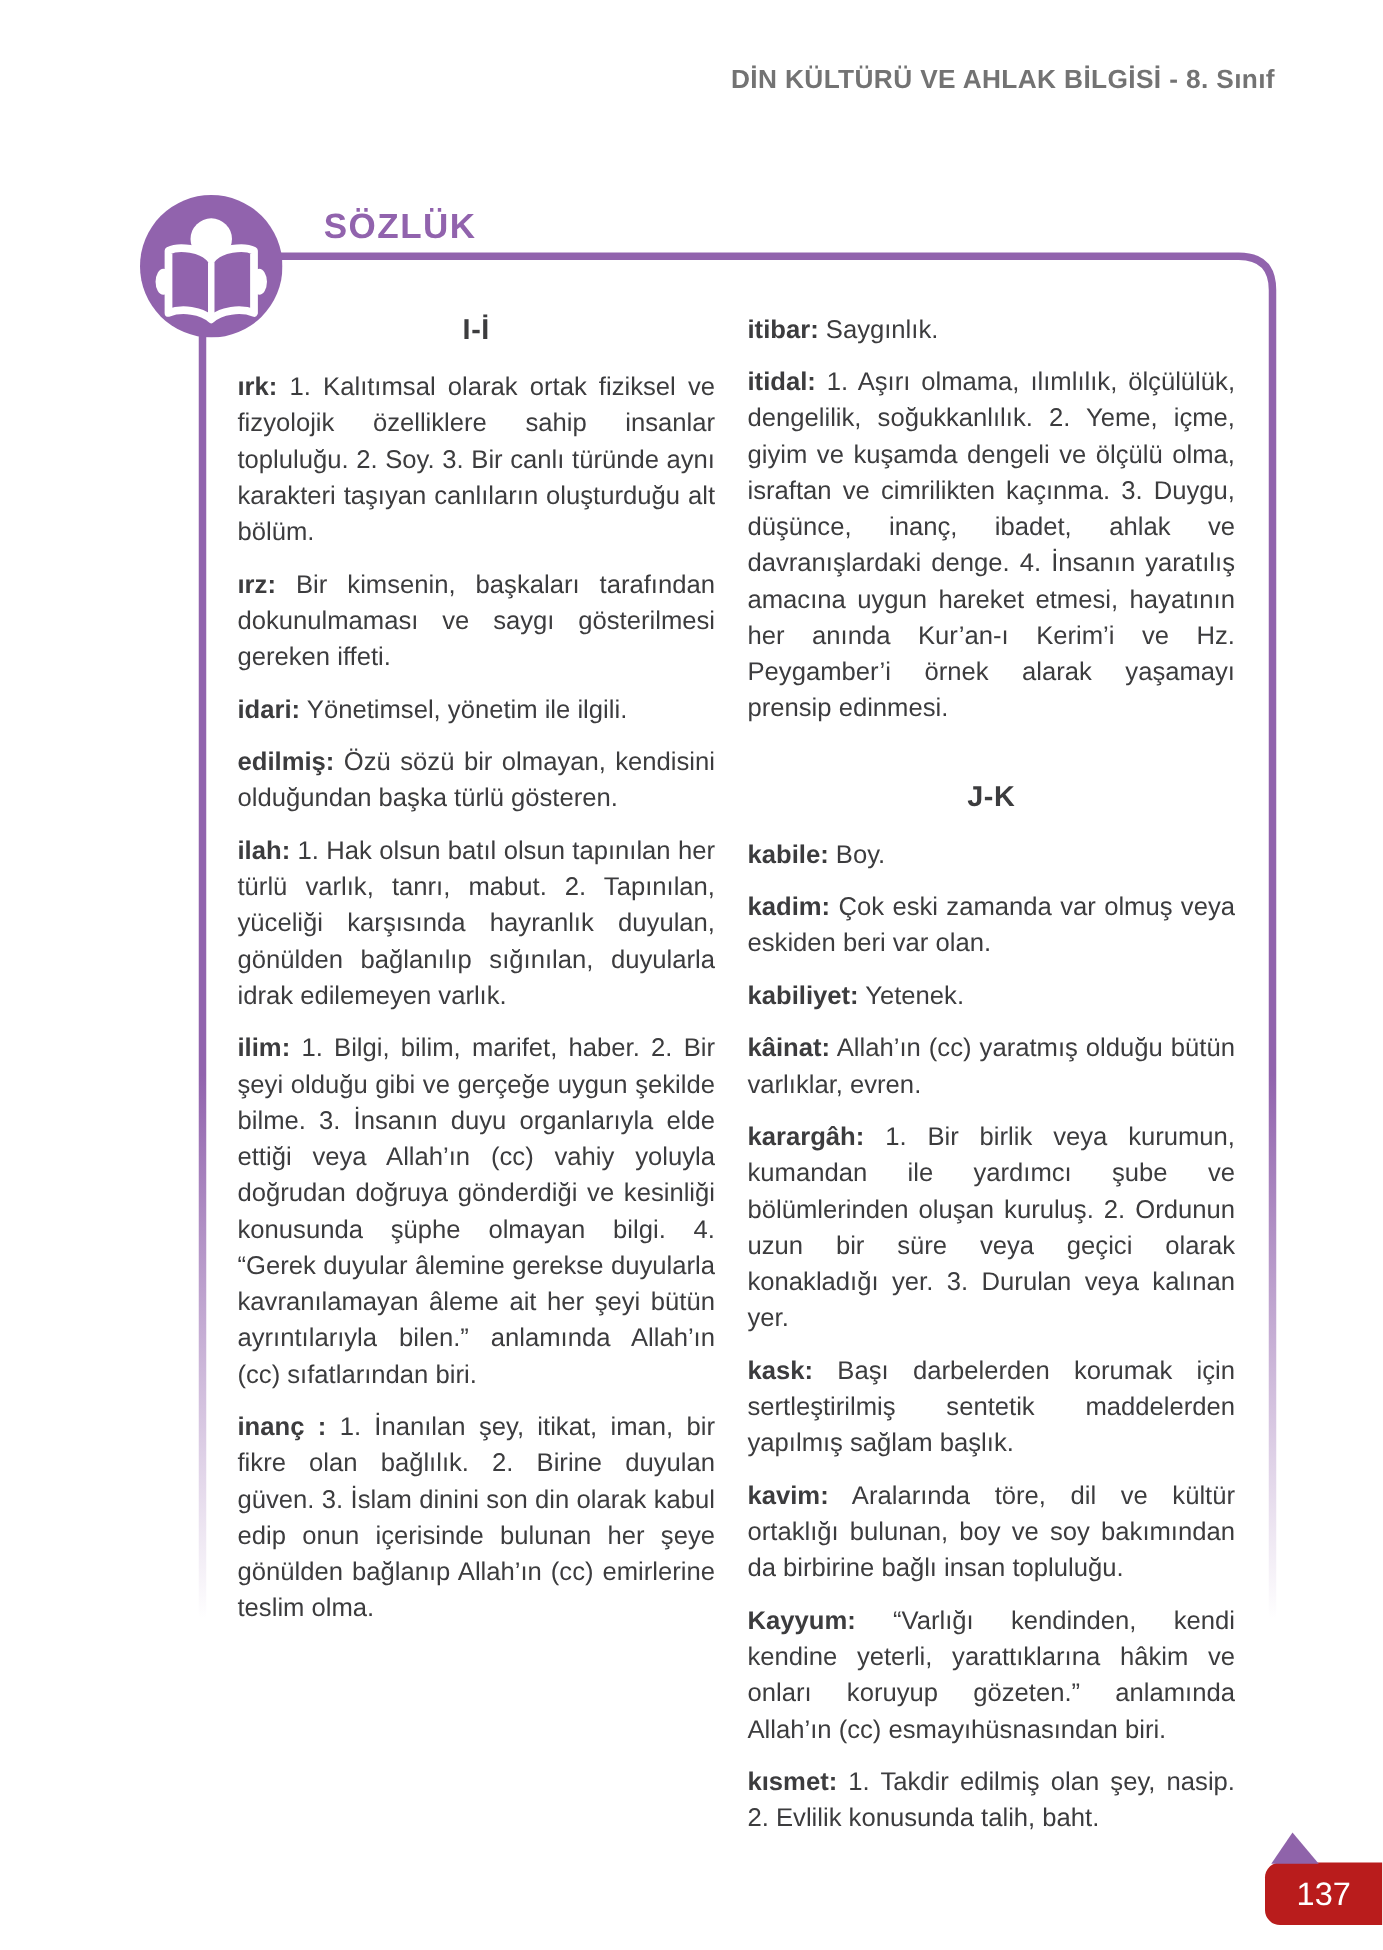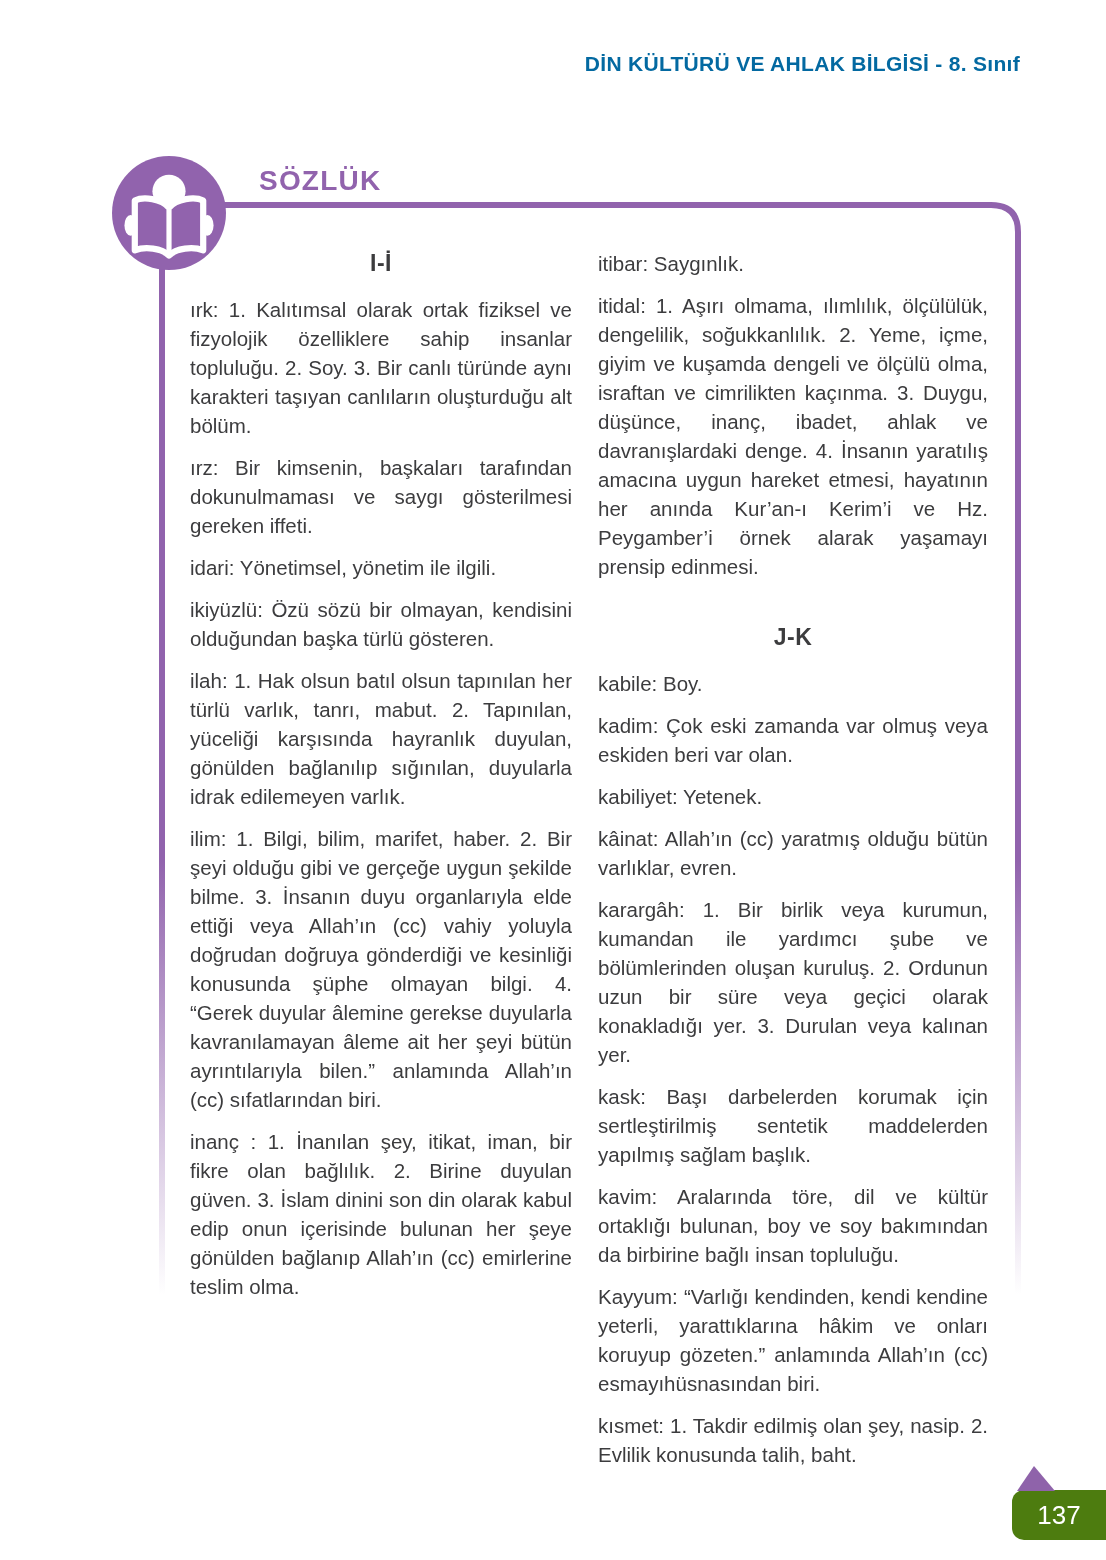--- a/index.html
+++ b/index.html
@@ -2,45 +2,45 @@
 <html><head>
 <meta charset="utf-8">
 <style>
   html,body{margin:0;padding:0;background:#ffffff;}
   .page{
     position:relative;width:1106px;height:1560px;background:#ffffff;overflow:hidden;
     font-family:"Liberation Sans",sans-serif;
   }
   .course-title{
     position:absolute;top:52px;left:0;right:86px;text-align:right;
-    color:#0369a1;font-weight:700;font-size:21px;letter-spacing:.3px;
+    color:#737373;font-weight:700;font-size:21px;letter-spacing:.3px;
   }
   .glossary-icon{position:absolute;left:112px;top:156px;width:114px;height:114px;}
   .glossary-icon svg{display:block;width:100%;height:100%;}
   .section-title{
     position:absolute;left:259px;top:165px;
     color:#9163ad;font-weight:700;font-size:28px;letter-spacing:1.2px;
   }
   .frame{position:absolute;left:0;top:0;pointer-events:none;}
   .col{
     position:absolute;top:249px;color:#3c3c3e;
     font-size:20.5px;line-height:29px;text-align:justify;
   }
   .col-left{left:190px;width:382px;}
   .col-right{left:598px;width:390px;}
   .entry{margin:0 0 13px 0;}
-  .term{font-weight:400;}
+  .term{font-weight:700;}
   .letter-header{
     margin:0 0 17px 0;text-align:center;
     font-size:23px;font-weight:700;color:#3c3c3e;letter-spacing:.5px;
   }
   .letter-header.spaced{margin-top:42px;}
   .page-badge{
     position:absolute;left:1012px;right:0;top:1490px;height:50px;
-    background:#4d7c0f;border-radius:12px 0 0 12px;
+    background:#b91c1c;border-radius:12px 0 0 12px;
     color:#ffffff;font-size:26px;
     display:flex;align-items:center;justify-content:center;
   }
   .badge-tri{
     position:absolute;left:5px;top:-24px;width:0;height:0;
     border-left:17px solid transparent;border-right:21px solid transparent;
     border-bottom:25px solid #8f63aa;
   }
 </style>
 </head>
@@ -72,21 +72,21 @@
     </svg>
   </div>
 
   <div class="section-title">SÖZLÜK</div>
 
   <div class="col col-left" id="col-left">
       <h3 class="letter-header">I-İ</h3>
       <p class="entry"><b class="term">ırk:</b><span> 1. Kalıtımsal olarak ortak fiziksel ve fizyolojik özelliklere sahip insanlar topluluğu. 2. Soy. 3. Bir canlı türünde aynı karakteri taşıyan canlıların oluşturduğu alt bölüm.</span></p>
       <p class="entry"><b class="term">ırz:</b><span> Bir kimsenin, başkaları tarafından dokunulmaması ve saygı gösterilmesi gereken iffeti.</span></p>
       <p class="entry"><b class="term">idari:</b><span> Yönetimsel, yönetim ile ilgili.</span></p>
-      <p class="entry"><b class="term">ikiyüzlü:</b><span> Özü sözü bir olmayan, kendisini olduğundan başka türlü gösteren.</span></p>
+      <p class="entry"><b class="term">edilmiş:</b><span> Özü sözü bir olmayan, kendisini olduğundan başka türlü gösteren.</span></p>
       <p class="entry"><b class="term">ilah:</b><span> 1. Hak olsun batıl olsun tapınılan her türlü varlık, tanrı, mabut. 2. Tapınılan, yüceliği karşısında hayranlık duyulan, gönülden bağlanılıp sığınılan, duyularla idrak edilemeyen varlık.</span></p>
       <p class="entry"><b class="term">ilim:</b><span> 1. Bilgi, bilim, marifet, haber. 2. Bir şeyi olduğu gibi ve gerçeğe uygun şekilde bilme. 3. İnsanın duyu organlarıyla elde ettiği veya Allah’ın (cc) vahiy yoluyla doğrudan doğruya gönderdiği ve kesinliği konusunda şüphe olmayan bilgi. 4. “Gerek duyular âlemine gerekse duyularla kavranılamayan âleme ait her şeyi bütün ayrıntılarıyla bilen.” anlamında Allah’ın (cc) sıfatlarından biri.</span></p>
       <p class="entry"><b class="term">inanç :</b><span> 1. İnanılan şey, itikat, iman, bir fikre olan bağlılık. 2. Birine duyulan güven. 3. İslam dinini son din olarak kabul edip onun içerisinde bulunan her şeye gönülden bağlanıp Allah’ın (cc) emirlerine teslim olma.</span></p>
     </div>
   <div class="col col-right" id="col-right">
       <p class="entry"><b class="term">itibar:</b><span> Saygınlık.</span></p>
       <p class="entry"><b class="term">itidal:</b><span> 1. Aşırı olmama, ılımlılık, ölçülülük, dengelilik, soğukkanlılık. 2. Yeme, içme, giyim ve kuşamda dengeli ve ölçülü olma, israftan ve cimrilikten kaçınma. 3. Duygu, düşünce, inanç, ibadet, ahlak ve davranışlardaki denge. 4. İnsanın yaratılış amacına uygun hareket etmesi, hayatının her anında Kur’an-ı Kerim’i ve Hz. Peygamber’i örnek alarak yaşamayı prensip edinmesi.</span></p>
       <h3 class="letter-header spaced">J-K</h3>
       <p class="entry"><b class="term">kabile:</b><span> Boy.</span></p>
       <p class="entry"><b class="term">kadim:</b><span> Çok eski zamanda var olmuş veya eskiden beri var olan.</span></p>

